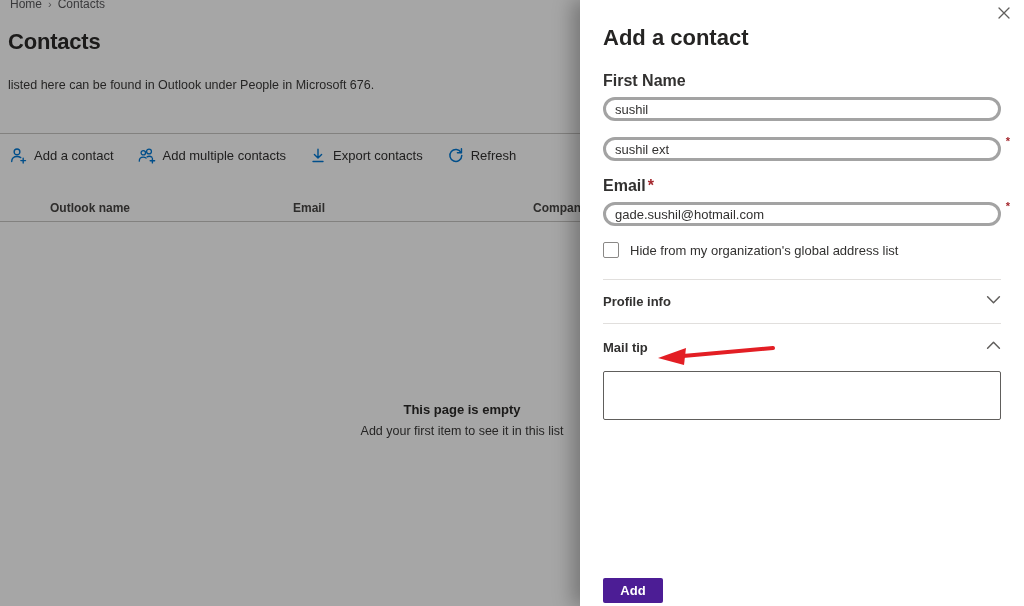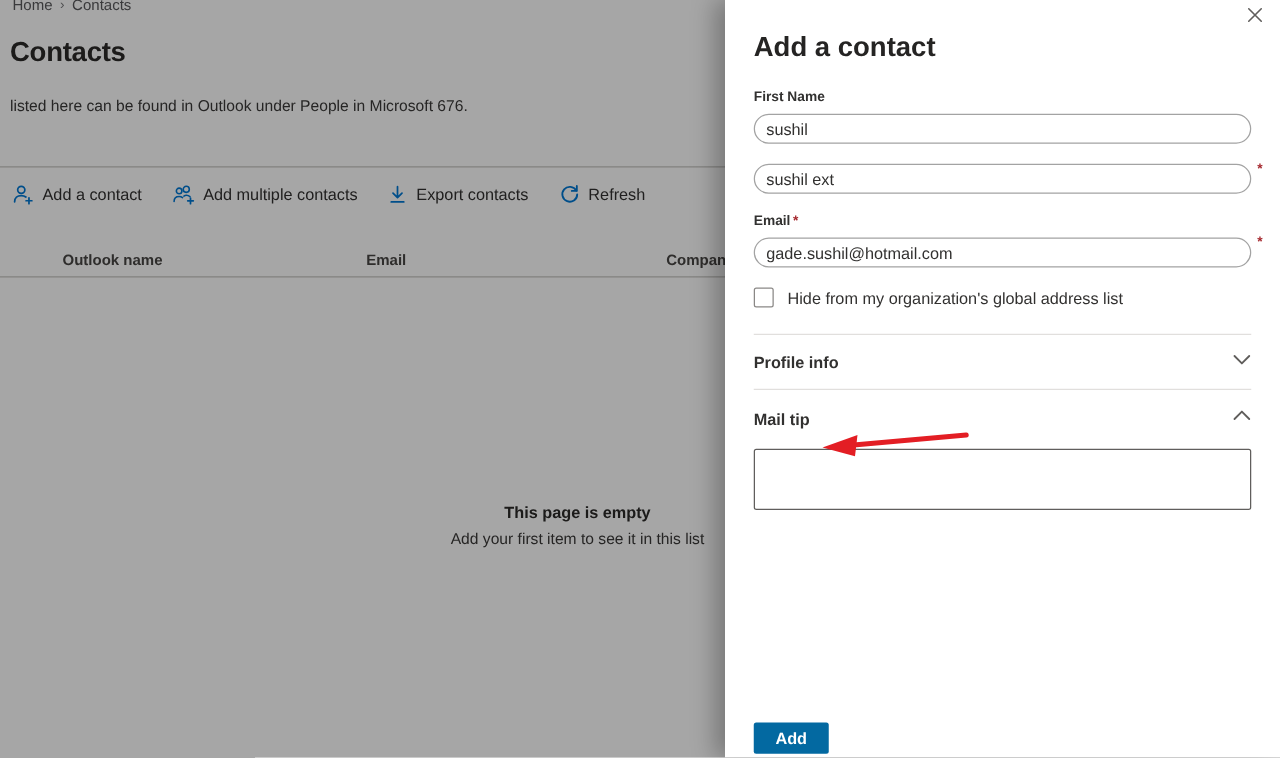--- a/index.html
+++ b/index.html
@@ -26,36 +26,36 @@
   
   .dim { position:absolute; inset:0; background:rgba(0,0,0,0.35); z-index:10; }
 
   
   .panel { position:absolute; top:0; right:0; width:444px; height:606px; background:#fff; z-index:20;
            box-shadow:-8px 0 18px rgba(0,0,0,0.28); padding:0 23px; }
   .close-btn { position:absolute; top:2px; right:8px; width:24px; height:24px; display:flex; align-items:center; justify-content:center; cursor:pointer; }
   .panel-title { margin-top:25px; font-size:22px; font-weight:700; color:#252423; }
   .name-row { display:flex; gap:25px; margin-top:21px; }
   .name-row .field { flex:1; }
-  .f-label { display:block; font-size:11px; font-weight:700; color:#323130; margin-bottom:7px; }
+  .f-label { display:block; font-size:16px; font-weight:700; color:#323130; margin-bottom:7px; }
   .req { color:#a4262c; margin-left:2px; }
-  .txt { width:100%; height:24px; border:1px solid #a3a3a3; border-radius:12px; font-family:"Liberation Sans",sans-serif;
+  .txt { width:100%; height:24px; border:3px solid #a3a3a3; border-radius:12px; font-family:"Liberation Sans",sans-serif;
          font-size:13px; color:#323130; padding:0 9px; outline:none; background:#fff; }
   .full-field { margin-top:16px; }
   .input-wrap { position:relative; }
   .corner-star { position:absolute; right:-9px; top:-2px; color:#a4262c; font-size:11px; font-weight:700; }
   .checkbox-row { display:flex; align-items:center; gap:11px; margin-top:16px; }
   .checkbox { width:16px; height:16px; border:1px solid #8a8886; border-radius:2px; background:#fff; flex:0 0 auto; cursor:pointer; }
   .cb-label { font-size:13px; color:#323130; }
   .p-divider { border-top:1px solid #e1dfdd; margin-top:21px; }
   .section-row { display:flex; align-items:center; justify-content:space-between; height:43px; cursor:pointer; }
   .section-label { font-size:13px; font-weight:700; color:#323130; }
   .mailtip-box { width:100%; height:49px; border:1px solid #605e5c; border-radius:2px; resize:none;
                  font-family:"Liberation Sans",sans-serif; font-size:13px; padding:6px 9px; outline:none; margin-top:1px; }
-  .add-btn { position:absolute; left:23px; bottom:3px; width:60px; height:25px; background:#0369a1; color:#fff;
+  .add-btn { position:absolute; left:23px; bottom:3px; width:60px; height:25px; background:#4c1d95; color:#fff;
              border:none; border-radius:2px; font-family:"Liberation Sans",sans-serif; font-size:13px; font-weight:700; cursor:pointer; }
   .anno-arrow { position:absolute; left:75px; top:342px; width:125px; height:26px; pointer-events:none; }
 </style>
 </head>
 <body>
 
 <div class="page">
 
   <div class="breadcrumb">
     <span>Home</span>

